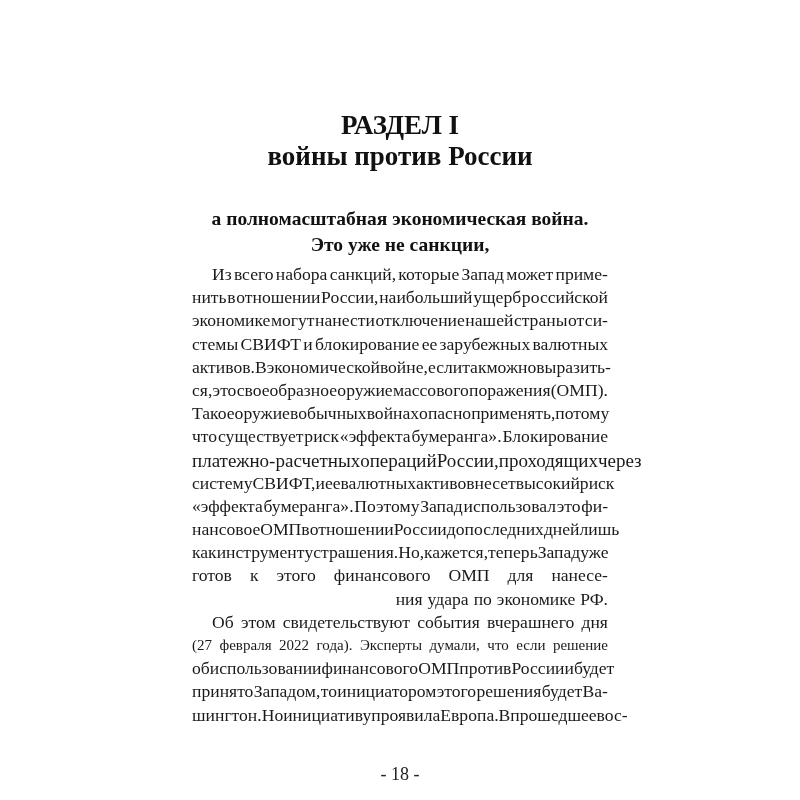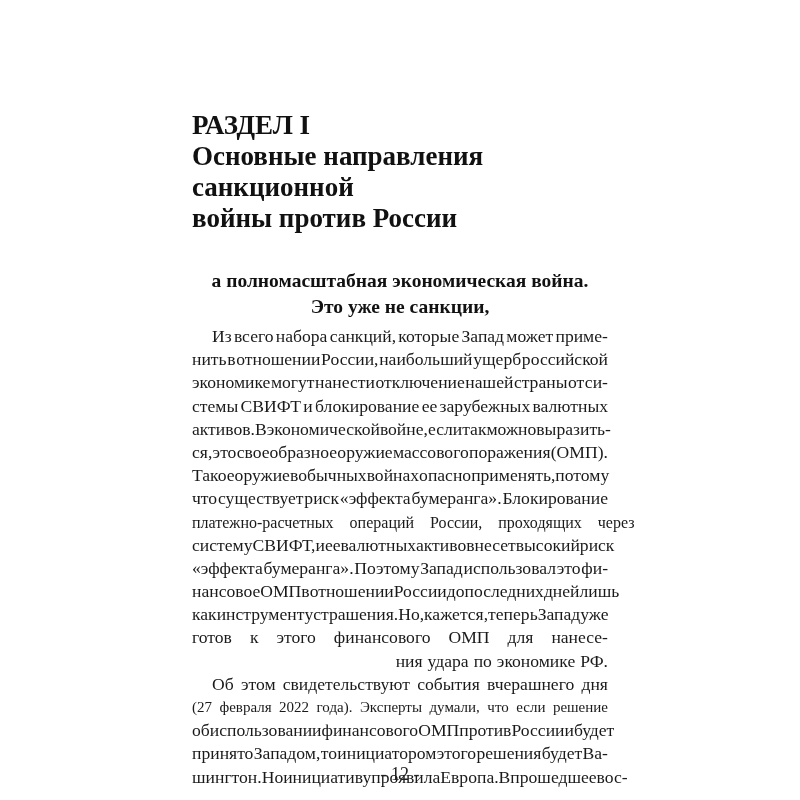--- a/index.html
+++ b/index.html
@@ -11,21 +11,21 @@
     font-family: "Liberation Serif", "DejaVu Serif", serif;
     color: #1a1a1a;
   }
   .page {
     position: absolute;
     left: 192px;
     top: 110px;
     width: 416px;
   }
   .section-title {
-    text-align: left;
+    text-align: center;
     font-weight: bold;
     font-size: 27px;
     line-height: 31px;
     margin: 0;
     color: #111;
   }
   .subsection-title {
     text-align: center;
     font-weight: bold;
     font-size: 19.5px;
@@ -47,21 +47,20 @@
     text-align: center;
     font-size: 18px;
     color: #222;
   }
 </style>
 </head>
 <body>
 
 <div class="page">
   <h1 class="section-title">РАЗДЕЛ I</h1>
-  <h1 class="section-title">Основные направления санкционной</h1>
   <h1 class="section-title">войны против России</h1>
 
   <div class="subsection-title">
     <div>а полномасштабная экономическая война.</div>
     <div>Это уже не санкции,</div>
   </div>
 
   <div>
     <div class="jl indent" style="font-size: 17.6px; line-height: 23.2px; height: 23.2px; white-space: nowrap;">
         <span class="w">Из</span>
@@ -131,21 +130,21 @@
         <span class="w">потому</span>
       </div>
     <div class="jl" style="font-size: 17.6px; line-height: 23.2px; height: 23.2px; white-space: nowrap;">
         <span class="w">что</span>
         <span class="w">существует</span>
         <span class="w">риск</span>
         <span class="w">«эффекта</span>
         <span class="w">бумеранга».</span>
         <span class="w">Блокирование</span>
       </div>
-    <div class="jl" style="font-size: 16px; line-height: 23.2px; height: 23.2px; white-space: nowrap; gap: 16px;">
+    <div class="jl" style="font-size: 19px; line-height: 23.2px; height: 23.2px; white-space: nowrap;">
         <span class="w">платежно-расчетных</span>
         <span class="w">операций</span>
         <span class="w">России,</span>
         <span class="w">проходящих</span>
         <span class="w">через</span>
       </div>
     <div class="jl" style="font-size: 17.6px; line-height: 23.2px; height: 23.2px; white-space: nowrap;">
         <span class="w">систему</span>
         <span class="w">СВИФТ,</span>
         <span class="w">и</span>
@@ -251,13 +250,13 @@
         <span class="w">проявила</span>
         <span class="w">Европа.</span>
         <span class="w">В</span>
         <span class="w">прошедшее</span>
         <span class="w">вос-</span>
       </div>
 
   </div>
 </div>
 
-<div class="page-number">- 12 -</div>
+<div class="page-number">- 18 -</div>
 
 </body></html>

